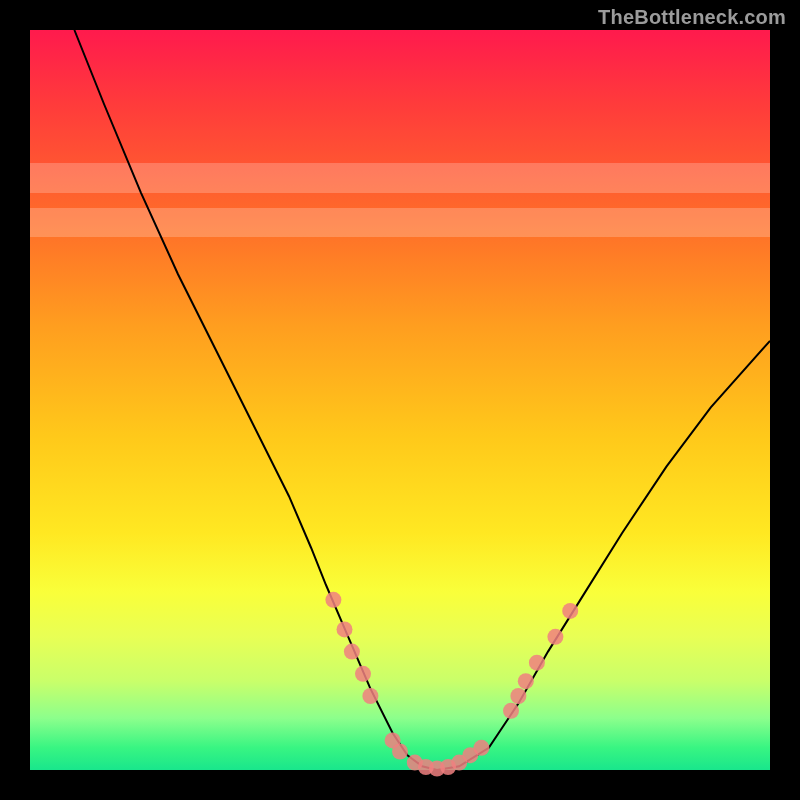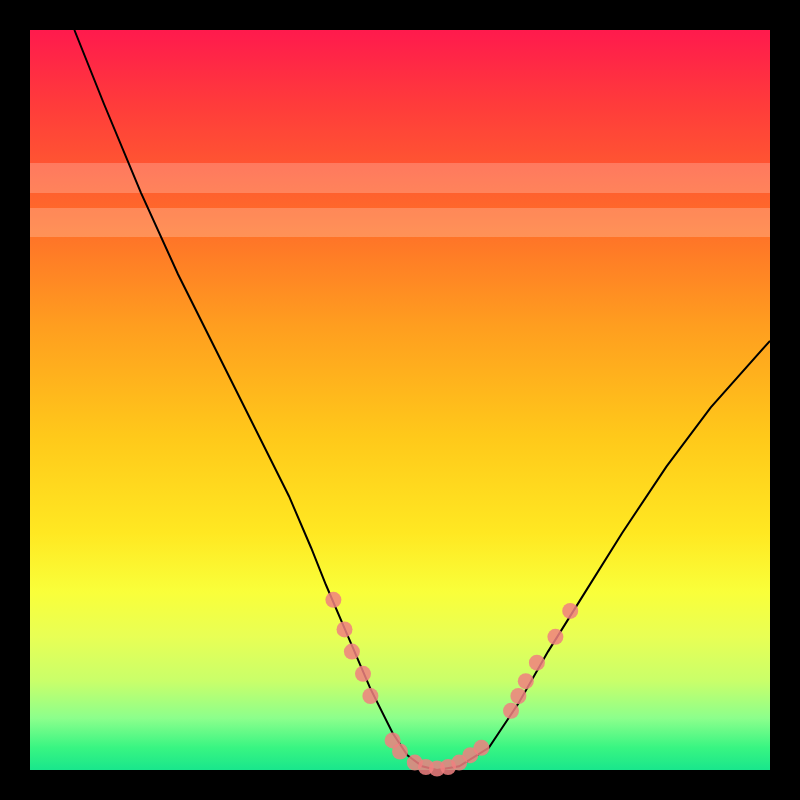--- a/index.html
+++ b/index.html
@@ -93,13 +93,14 @@
         <circle cx="451.4" cy="717.8" r="8" fill="#f08080" fill-opacity="0.85"></circle>
         <circle cx="481.0" cy="680.8" r="8" fill="#f08080" fill-opacity="0.85"></circle>
         <circle cx="488.4" cy="666.0" r="8" fill="#f08080" fill-opacity="0.85"></circle>
         <circle cx="495.8" cy="651.2" r="8" fill="#f08080" fill-opacity="0.85"></circle>
         <circle cx="506.9" cy="632.7" r="8" fill="#f08080" fill-opacity="0.85"></circle>
         <circle cx="525.4" cy="606.8" r="8" fill="#f08080" fill-opacity="0.85"></circle>
         <circle cx="540.2" cy="580.9" r="8" fill="#f08080" fill-opacity="0.85"></circle>
       </g>
   </svg>
 
+  <div class="watermark">TheBottleneck.com</div>
 </div>
 
 </body></html>

